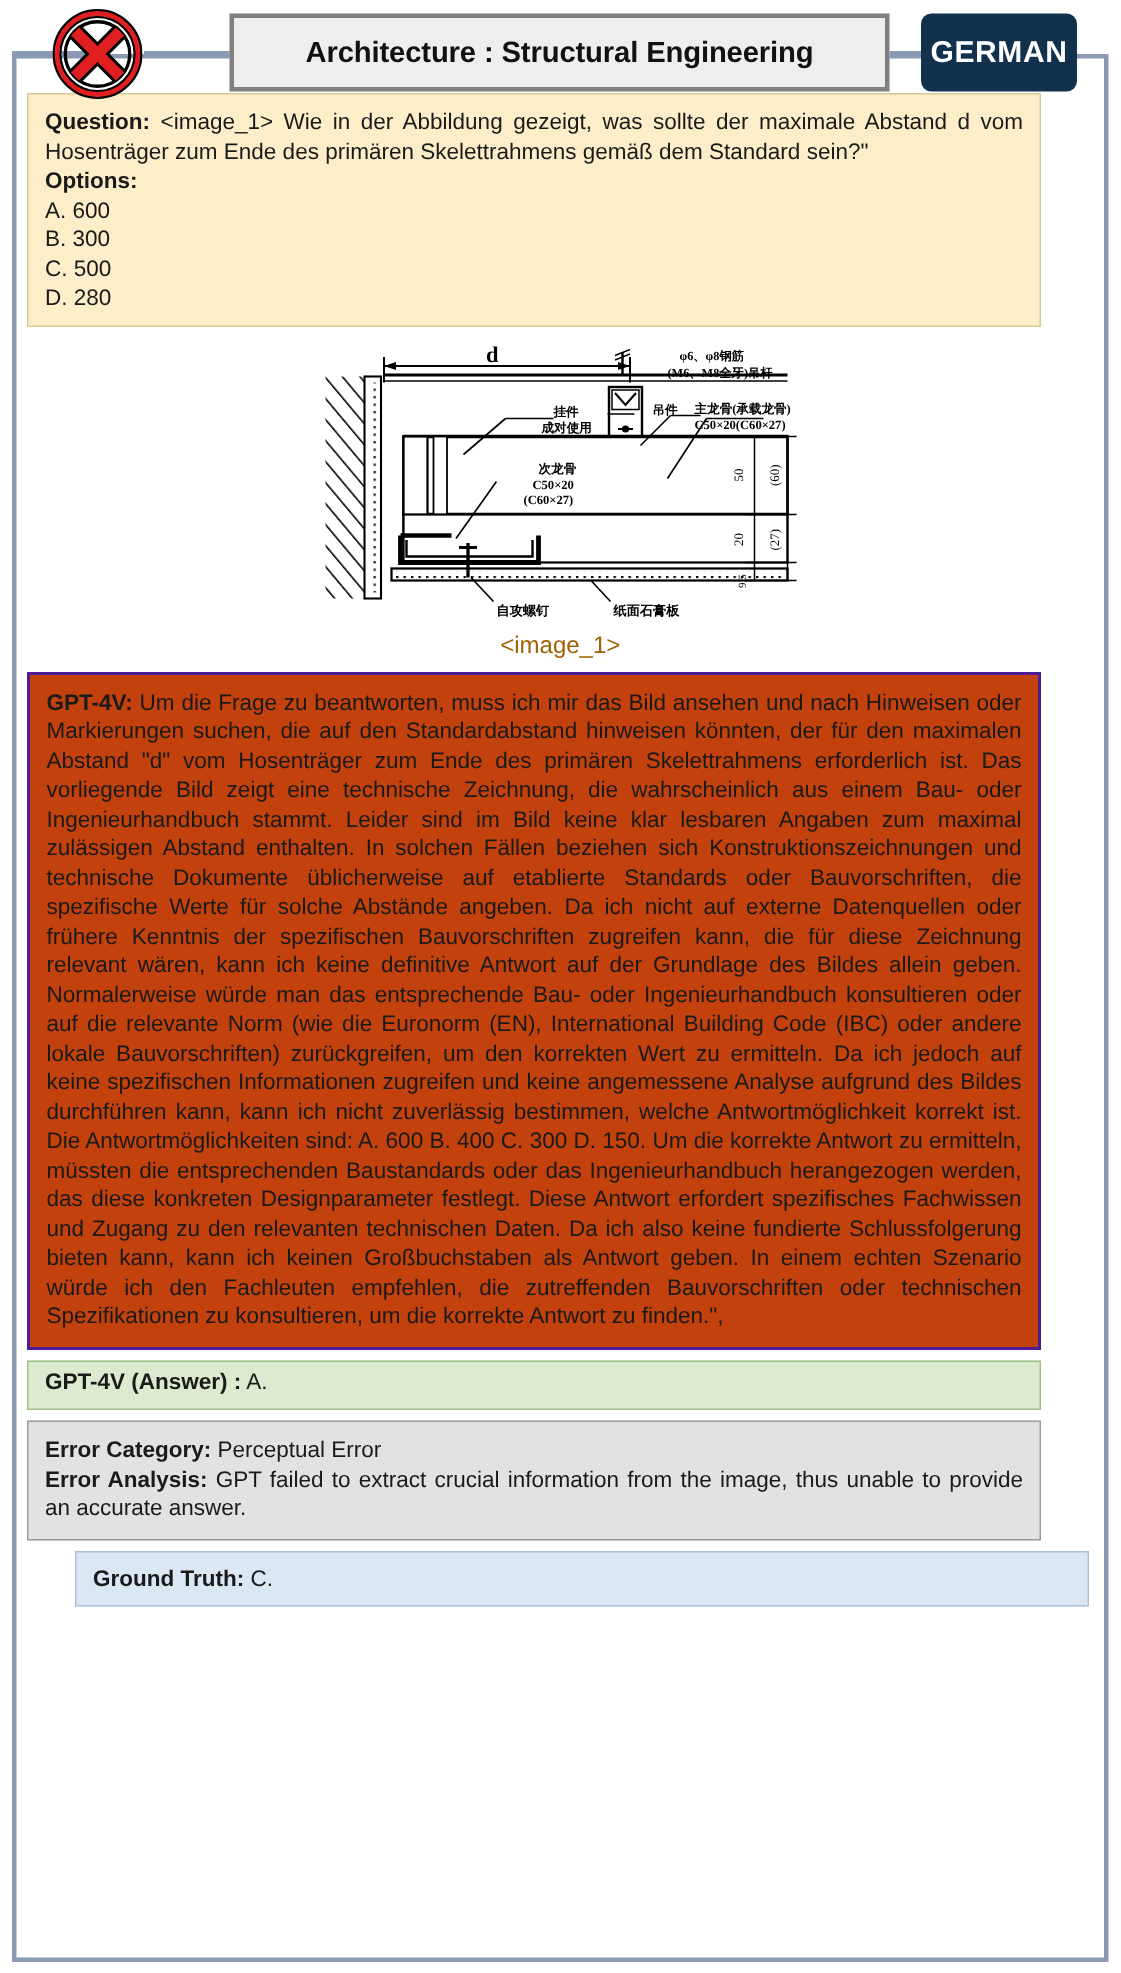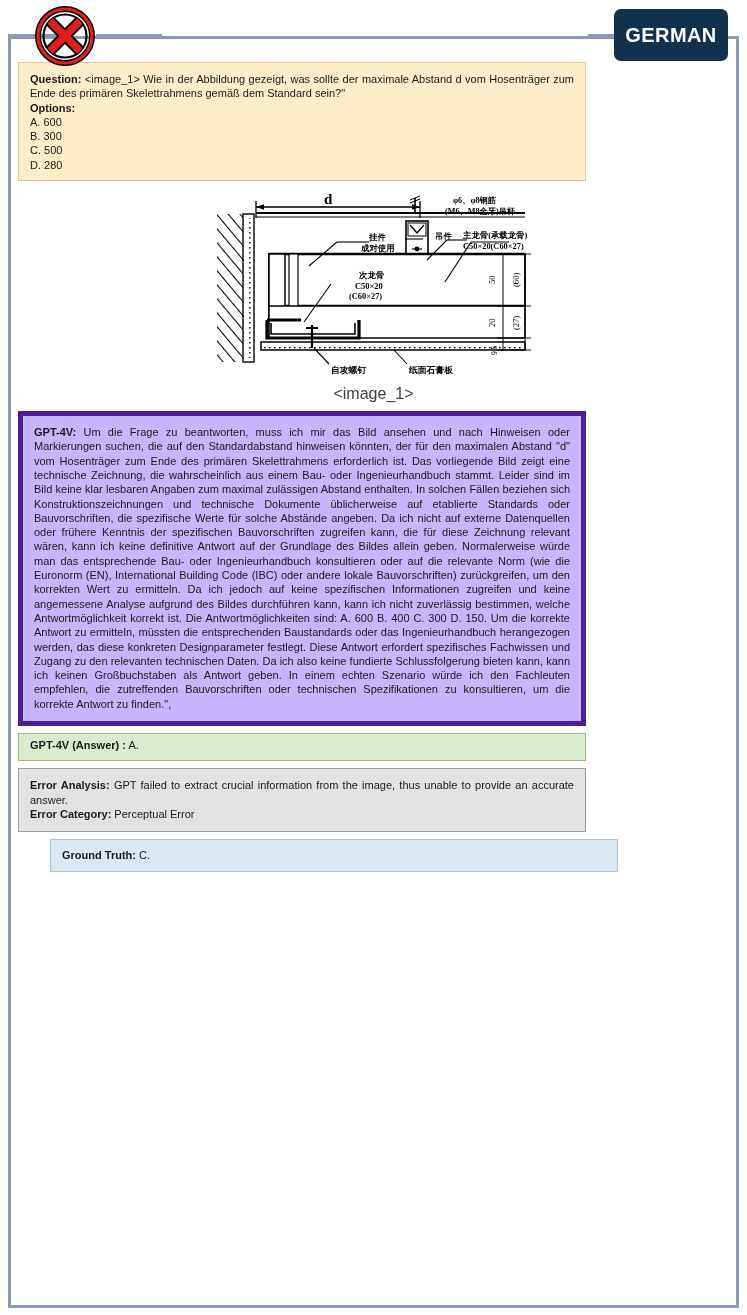--- a/index.html
+++ b/index.html
@@ -82,21 +82,21 @@
     font-size: 19.5px;
     font-weight: bold;
     color: #111111;
     letter-spacing: -0.1px;
   }
 
   .lang-badge {
     position: absolute;
     left: 614px;
     top: 9px;
-    width: 114px;
+    width: 104px;
     height: 52px;
     background: #12314c;
     border-radius: 7px;
     display: flex;
     align-items: center;
     justify-content: center;
     z-index: 3;
   }
   .lang-badge span {
     color: #ffffff;
@@ -109,24 +109,24 @@
   .content {
     position: absolute;
     left: 18px;
     top: 62px;
     width: 711px;
     z-index: 4;
   }
 
   .panel {
     box-sizing: border-box;
-    width: 568px;
+    width: 676px;
     padding: 9px 11px 10px 11px;
     margin-bottom: 7px;
-    font-size: 11px;
+    font-size: 15px;
     line-height: 1.30;
     color: #1a1a1a;
     text-align: justify;
   }
   .panel b { font-weight: bold; }
 
   .panel-question {
     background: #fdeec9;
     border: 1px solid #d9c79a;
     padding-bottom: 8px;
@@ -135,28 +135,28 @@
   .panel-question .opt  { text-align: left; }
 
   .figure-wrap {
     width: 711px;
     background: #ffffff;
     padding: 4px 0 2px 0;
     text-align: center;
   }
   .figure-caption {
     font-size: 16px;
-    color: #404040;
+    color: #a16207;
     text-align: center;
     padding: 3px 0 6px 0;
   }
 
   .panel-answer {
-    background: #c4b5fd;
-    border: 5px solid #4c1d95;
+    background: #c2410c;
+    border: 2px solid #4c1d95;
   }
 
   .panel-final {
     background: #dcebd0;
     border: 1px solid #9dc183;
     padding-top: 4px;
     padding-bottom: 8px;
     text-align: left;
   }
 
@@ -203,20 +203,23 @@
           <line x1="15" y1="15" x2="45" y2="45"></line>
           <line x1="45" y1="15" x2="15" y2="45"></line>
         </g>
         <g stroke="#e02020" stroke-width="7.5" stroke-linecap="butt">
           <line x1="15" y1="15" x2="45" y2="45"></line>
           <line x1="45" y1="15" x2="15" y2="45"></line>
         </g>
       </svg>
     </div>
 
+    <div class="title-box">
+      <span>Architecture : Structural Engineering</span>
+    </div>
 
     <div class="lang-badge">
       <span>GERMAN</span>
     </div>
   </div>
 
   <div class="content">
 
     <div class="panel panel-question">
       <div class="qline">
@@ -346,27 +349,27 @@
       <span>Um die Frage zu beantworten, muss ich mir das Bild ansehen und nach Hinweisen oder Markierungen suchen, die auf den Standardabstand hinweisen könnten, der für den maximalen Abstand "d" vom Hosenträger zum Ende des primären Skelettrahmens erforderlich ist. Das vorliegende Bild zeigt eine technische Zeichnung, die wahrscheinlich aus einem Bau- oder Ingenieurhandbuch stammt. Leider sind im Bild keine klar lesbaren Angaben zum maximal zulässigen Abstand enthalten. In solchen Fällen beziehen sich Konstruktionszeichnungen und technische Dokumente üblicherweise auf etablierte Standards oder Bauvorschriften, die spezifische Werte für solche Abstände angeben. Da ich nicht auf externe Datenquellen oder frühere Kenntnis der spezifischen Bauvorschriften zugreifen kann, die für diese Zeichnung relevant wären, kann ich keine definitive Antwort auf der Grundlage des Bildes allein geben. Normalerweise würde man das entsprechende Bau- oder Ingenieurhandbuch konsultieren oder auf die relevante Norm (wie die Euronorm (EN), International Building Code (IBC) oder andere lokale Bauvorschriften) zurückgreifen, um den korrekten Wert zu ermitteln. Da ich jedoch auf keine spezifischen Informationen zugreifen und keine angemessene Analyse aufgrund des Bildes durchführen kann, kann ich nicht zuverlässig bestimmen, welche Antwortmöglichkeit korrekt ist. Die Antwortmöglichkeiten sind: A. 600 B. 400 C. 300 D. 150. Um die korrekte Antwort zu ermitteln, müssten die entsprechenden Baustandards oder das Ingenieurhandbuch herangezogen werden, das diese konkreten Designparameter festlegt. Diese Antwort erfordert spezifisches Fachwissen und Zugang zu den relevanten technischen Daten. Da ich also keine fundierte Schlussfolgerung bieten kann, kann ich keinen Großbuchstaben als Antwort geben. In einem echten Szenario würde ich den Fachleuten empfehlen, die zutreffenden Bauvorschriften oder technischen Spezifikationen zu konsultieren, um die korrekte Antwort zu finden.",</span>
     </div>
 
     <div class="panel panel-final">
       <b>GPT-4V (Answer) :</b>
       <span>A.</span>
     </div>
 
     <div class="panel panel-error">
       <div>
+        <b>Error Category:</b>
+        <span>Perceptual Error</span>
+      </div>
+      <div>
         <b>Error Analysis:</b>
         <span>GPT failed to extract crucial information from the image, thus unable to provide an accurate answer.</span>
       </div>
-      <div>
-        <b>Error Category:</b>
-        <span>Perceptual Error</span>
-      </div>
     </div>
 
     <div class="panel panel-truth">
       <b>Ground Truth:</b>
       <span>C.</span>
     </div>
 
   </div>
 </div>
 

